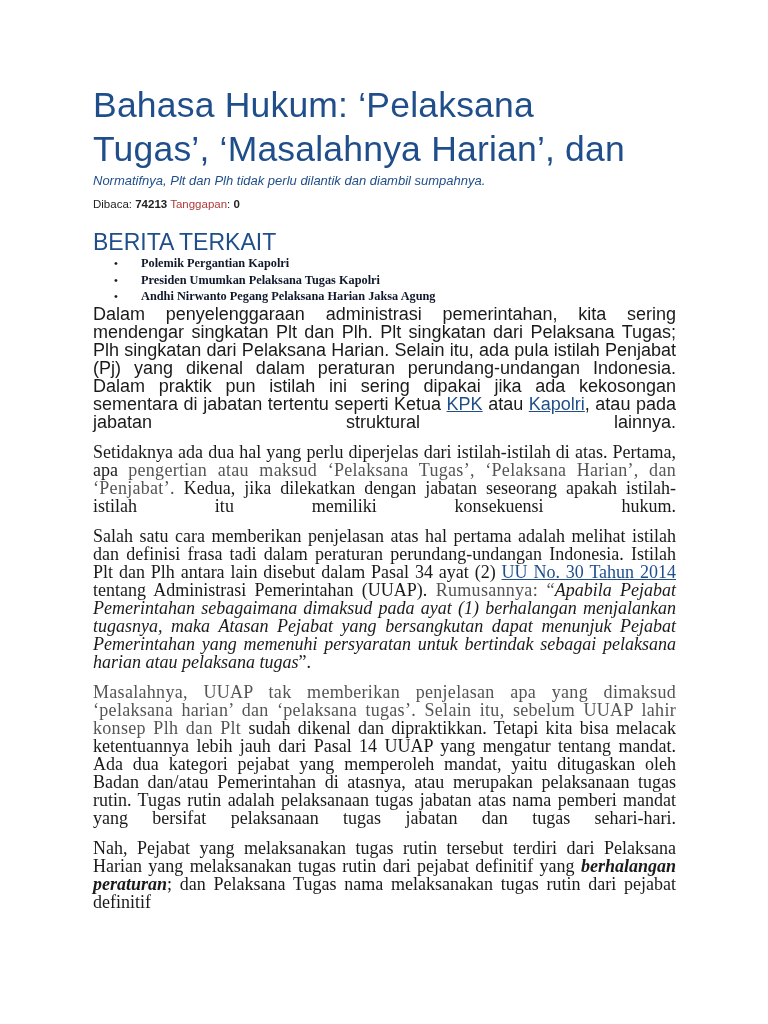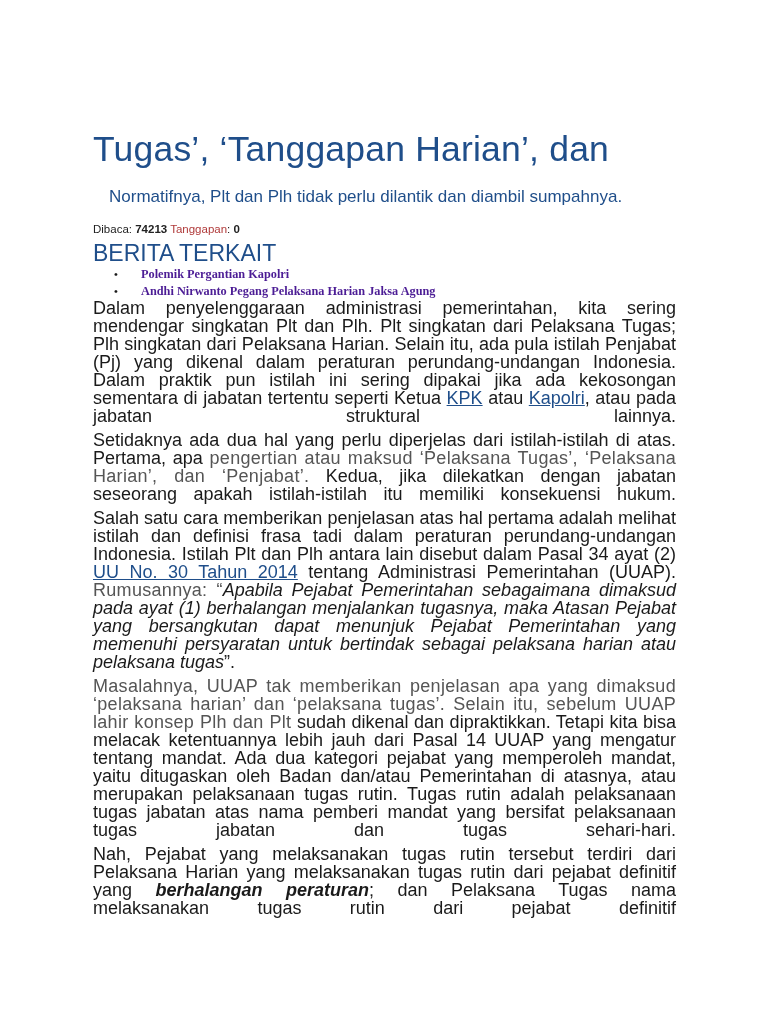--- a/index.html
+++ b/index.html
@@ -1,56 +1,57 @@
 <!DOCTYPE html>
 <html><head>
 <meta charset="utf-8">
 <style>
   html, body { margin: 0; padding: 0; background: #ffffff; }
   body { width: 768px; height: 1024px; overflow: hidden; position: relative; }
   .page { position: absolute; left: 93px; top: 84px; width: 583px; color: #1a1a1a; font-family: "Liberation Sans", sans-serif; }
   .title { font-size: 35.5px; line-height: 43.5px; color: #1f4e8a; font-weight: normal; margin: 0; letter-spacing: 0.2px; }
-  .subtitle { font-size: 17px; line-height: 19px; color: #1f4e8a; margin: 16px; }
+  .subtitle { font-size: 13px; line-height: 19px; color: #1f4e8a; margin: 0; font-style: italic; }
   .meta { margin-top: 7px; font-size: 11.5px; line-height: 14px; color: #222; }
   .meta b { font-weight: bold; color: #222; text-align: center; }
   .meta .resp { color: #b03a3a; }
-  .related-h { font-size: 23px; line-height: 26px; color: #1f4e8a; margin: 4px 0 0 0; font-weight: normal; }
+  .related-h { font-size: 23px; line-height: 26px; color: #1f4e8a; margin: 18px 0 0 0; font-weight: normal; }
   .related { list-style: none; padding: 0; margin: 0 0 0 0; font-family: "Liberation Serif", serif; font-weight: bold; font-size: 12.3px; line-height: 16.5px; }
   .related li { position: relative; padding-left: 48px; }
   .related li::before { content: "\2022"; position: absolute; left: 21px; top: 0; font-size: 11px; }
-  .related li a { color: #4c1d95; text-decoration: none; }
+  .related li a { color: #0f172a; text-decoration: none; }
   .body p { margin: 0; font-size: 18px; line-height: 18px; text-align: justify; text-align-last: justify; }
   .body p.last-left { text-align-last: left; }
-  .body p + p { margin-top: 6px; }
+  .body p + p { margin-top: 12px; font-family: Liberation Serif, serif; }
   .body a { color: #1f4e8a; text-decoration: underline; }
   .light { color: #555; letter-spacing: 0.3px; }
 </style>
 </head>
 <body>
 
 <div class="page">
   <h1 class="title">
-    <br>
-    <span>Tugas’, ‘Tanggapan Harian’, dan</span><br>
+    <span>Bahasa Hukum: ‘Pelaksana</span><br>
+    <span>Tugas’, ‘Masalahnya Harian’, dan</span><br>
   </h1>
   <p class="subtitle">
     <span>Normatifnya, Plt dan Plh tidak perlu dilantik dan diambil sumpahnya.</span><br>
   </p>
   <div class="meta">
     <div>
       <span>Dibaca:</span>
       <b>74213</b>
       <span class="resp">Tanggapan</span><span>:</span>
       <b>0</b>
     </div>
   </div>
 
   <h2 class="related-h">BERITA TERKAIT</h2>
   <ul class="related">
     <li><a href="#">Polemik Pergantian Kapolri</a></li>
+    <li><a href="#">Presiden Umumkan Pelaksana Tugas Kapolri</a></li>
     <li><a href="#">Andhi Nirwanto Pegang Pelaksana Harian Jaksa Agung</a></li>
   </ul>
 
   <div class="body">
     <p><span>Dalam penyelenggaraan administrasi pemerintahan, kita sering mendengar singkatan Plt dan Plh. Plt singkatan dari Pelaksana Tugas; Plh singkatan dari Pelaksana Harian. Selain itu, ada pula istilah Penjabat (Pj) yang dikenal dalam peraturan perundang-undangan Indonesia. Dalam praktik pun istilah ini sering dipakai jika ada kekosongan sementara di jabatan tertentu seperti Ketua </span><a href="#">KPK</a><span> atau </span><a href="#">Kapolri</a><span>, atau pada jabatan struktural lainnya.</span></p>
 
     <p><span>Setidaknya ada dua hal yang perlu diperjelas dari istilah-istilah di atas. Pertama, apa </span><span class="light">pengertian atau maksud ‘Pelaksana Tugas’, ‘Pelaksana Harian’, dan ‘Penjabat’.</span><span> Kedua, jika dilekatkan dengan jabatan seseorang apakah istilah-istilah itu memiliki konsekuensi hukum.</span></p>
 
     <p class="last-left"><span>Salah satu cara memberikan penjelasan atas hal pertama adalah melihat istilah dan definisi frasa tadi dalam peraturan perundang-undangan Indonesia. Istilah Plt dan Plh antara lain disebut dalam Pasal 34 ayat (2) </span><a href="#">UU No. 30 Tahun 2014</a><span> tentang Administrasi Pemerintahan (UUAP).</span><span class="light"> Rumusannya: “</span><i>Apabila Pejabat Pemerintahan sebagaimana dimaksud pada ayat (1) berhalangan menjalankan tugasnya, maka Atasan Pejabat yang bersangkutan dapat menunjuk Pejabat Pemerintahan yang memenuhi persyaratan untuk bertindak sebagai pelaksana harian atau pelaksana tugas</i><span>”.</span></p>
 

